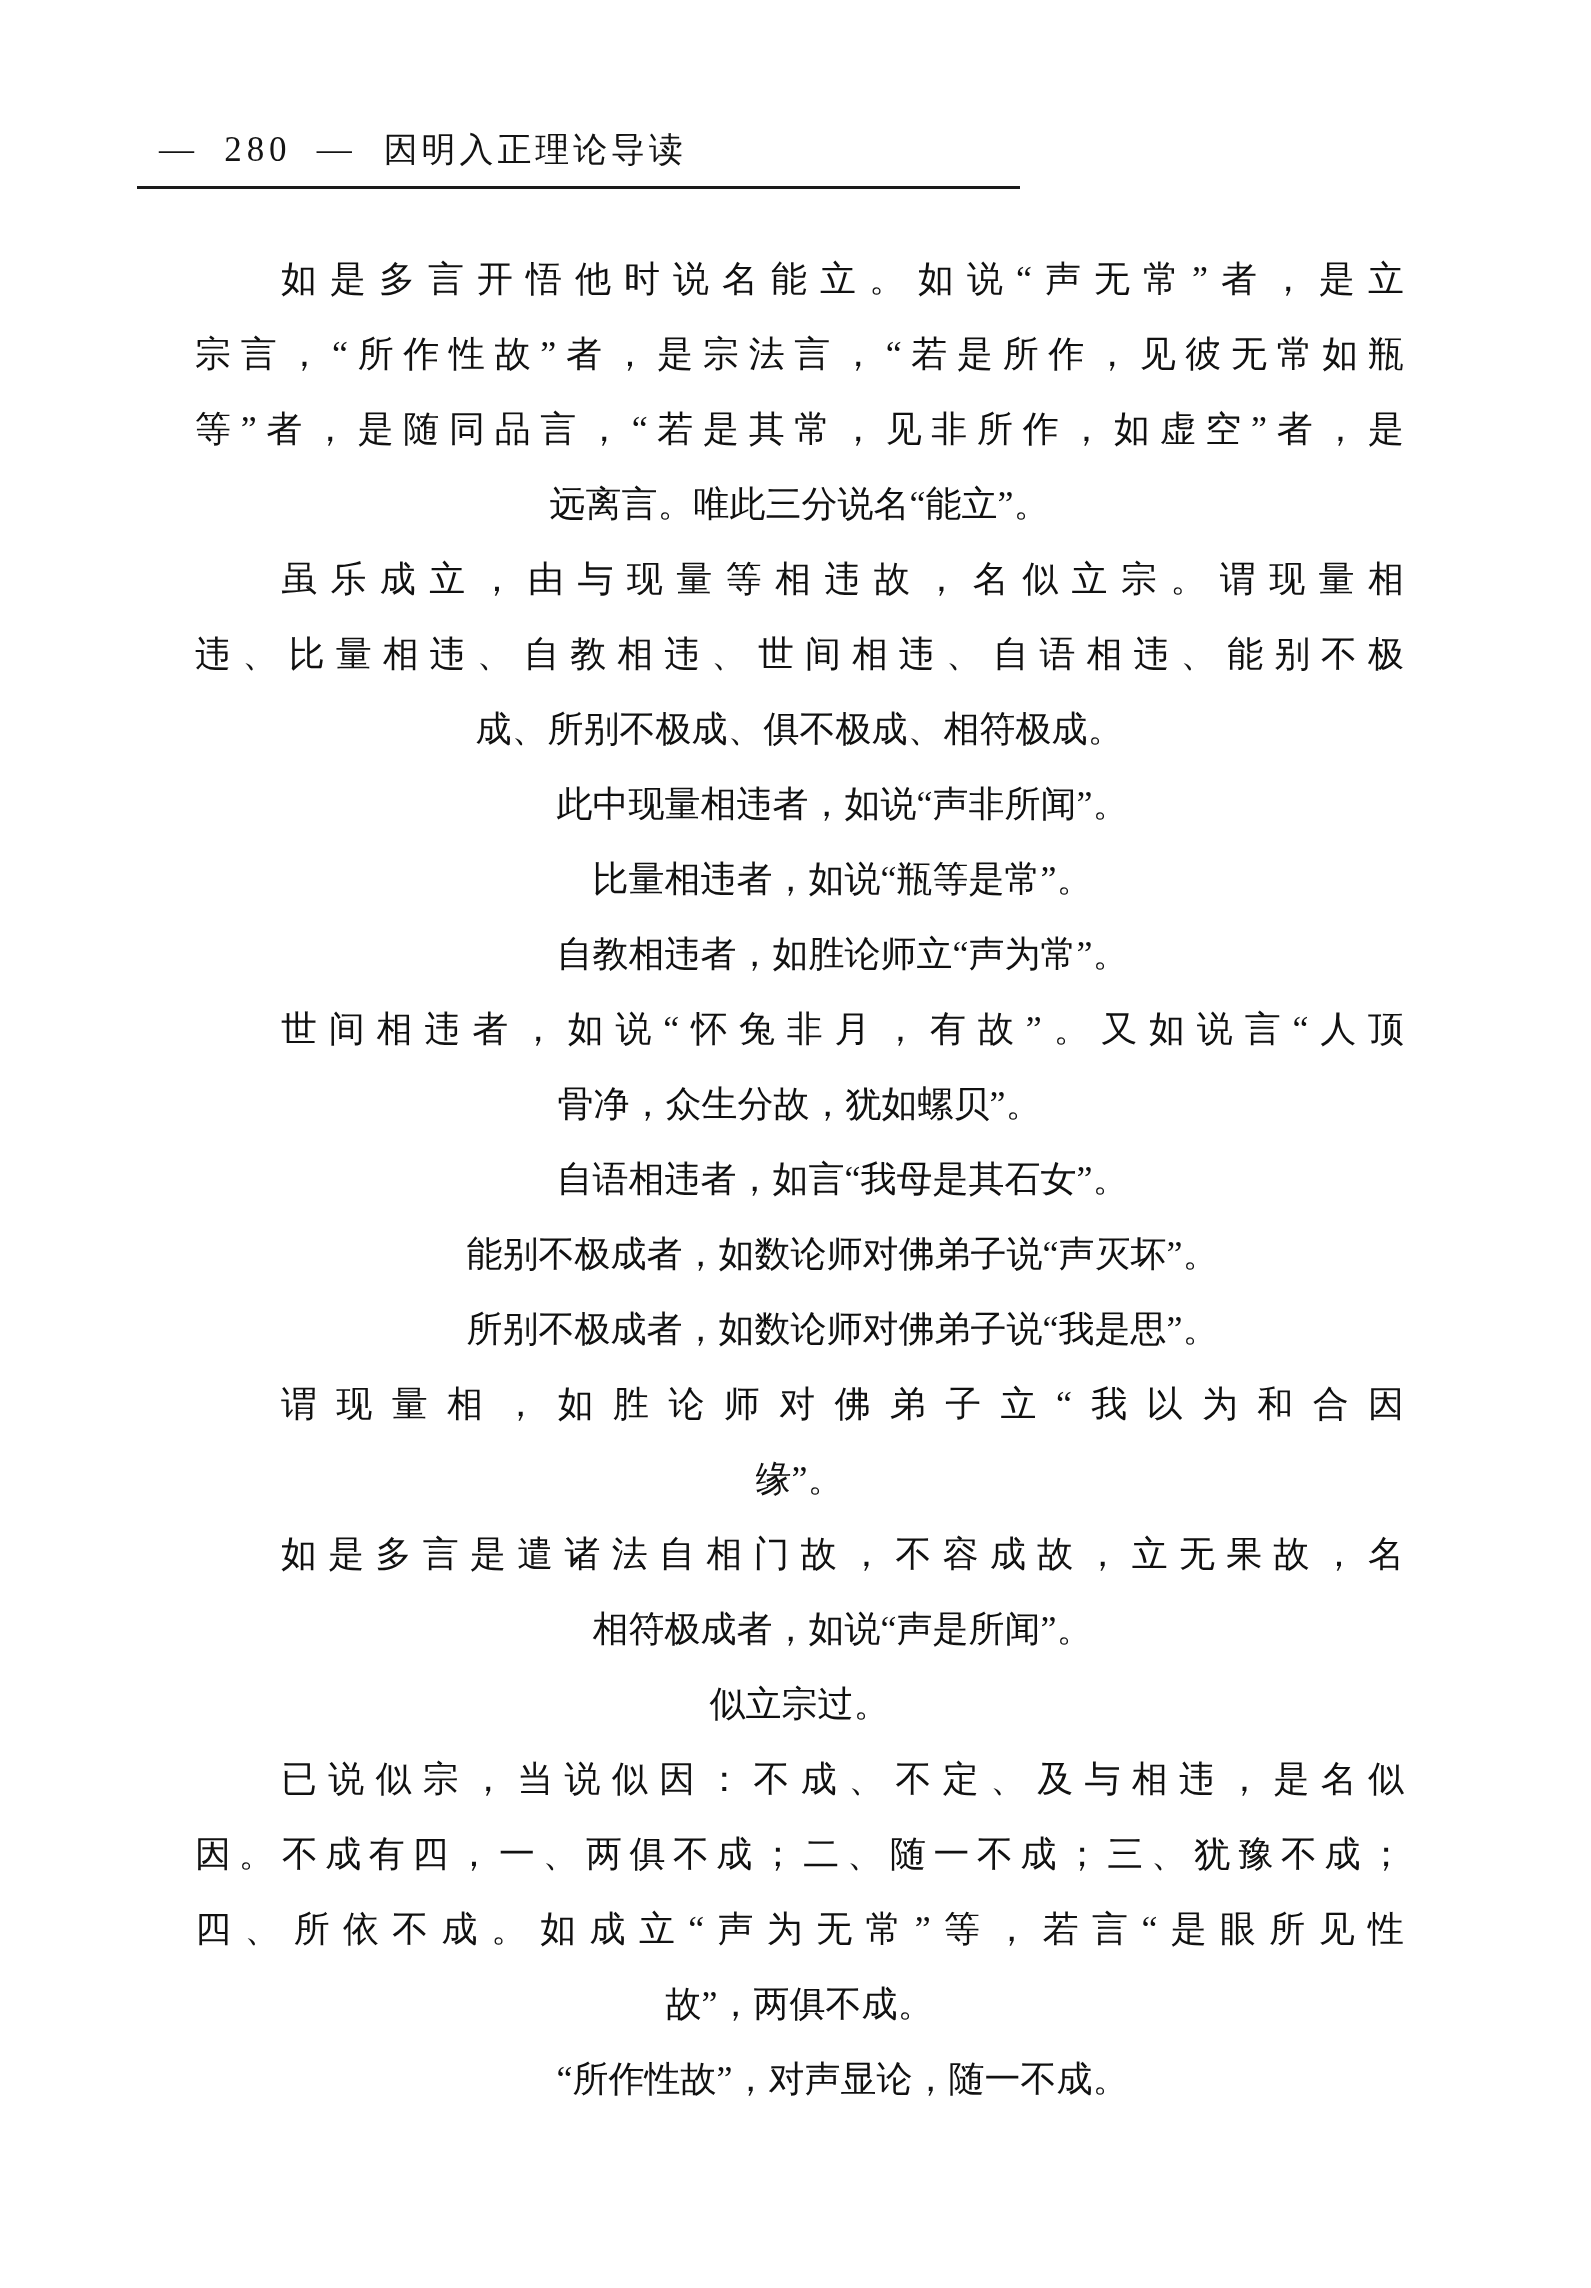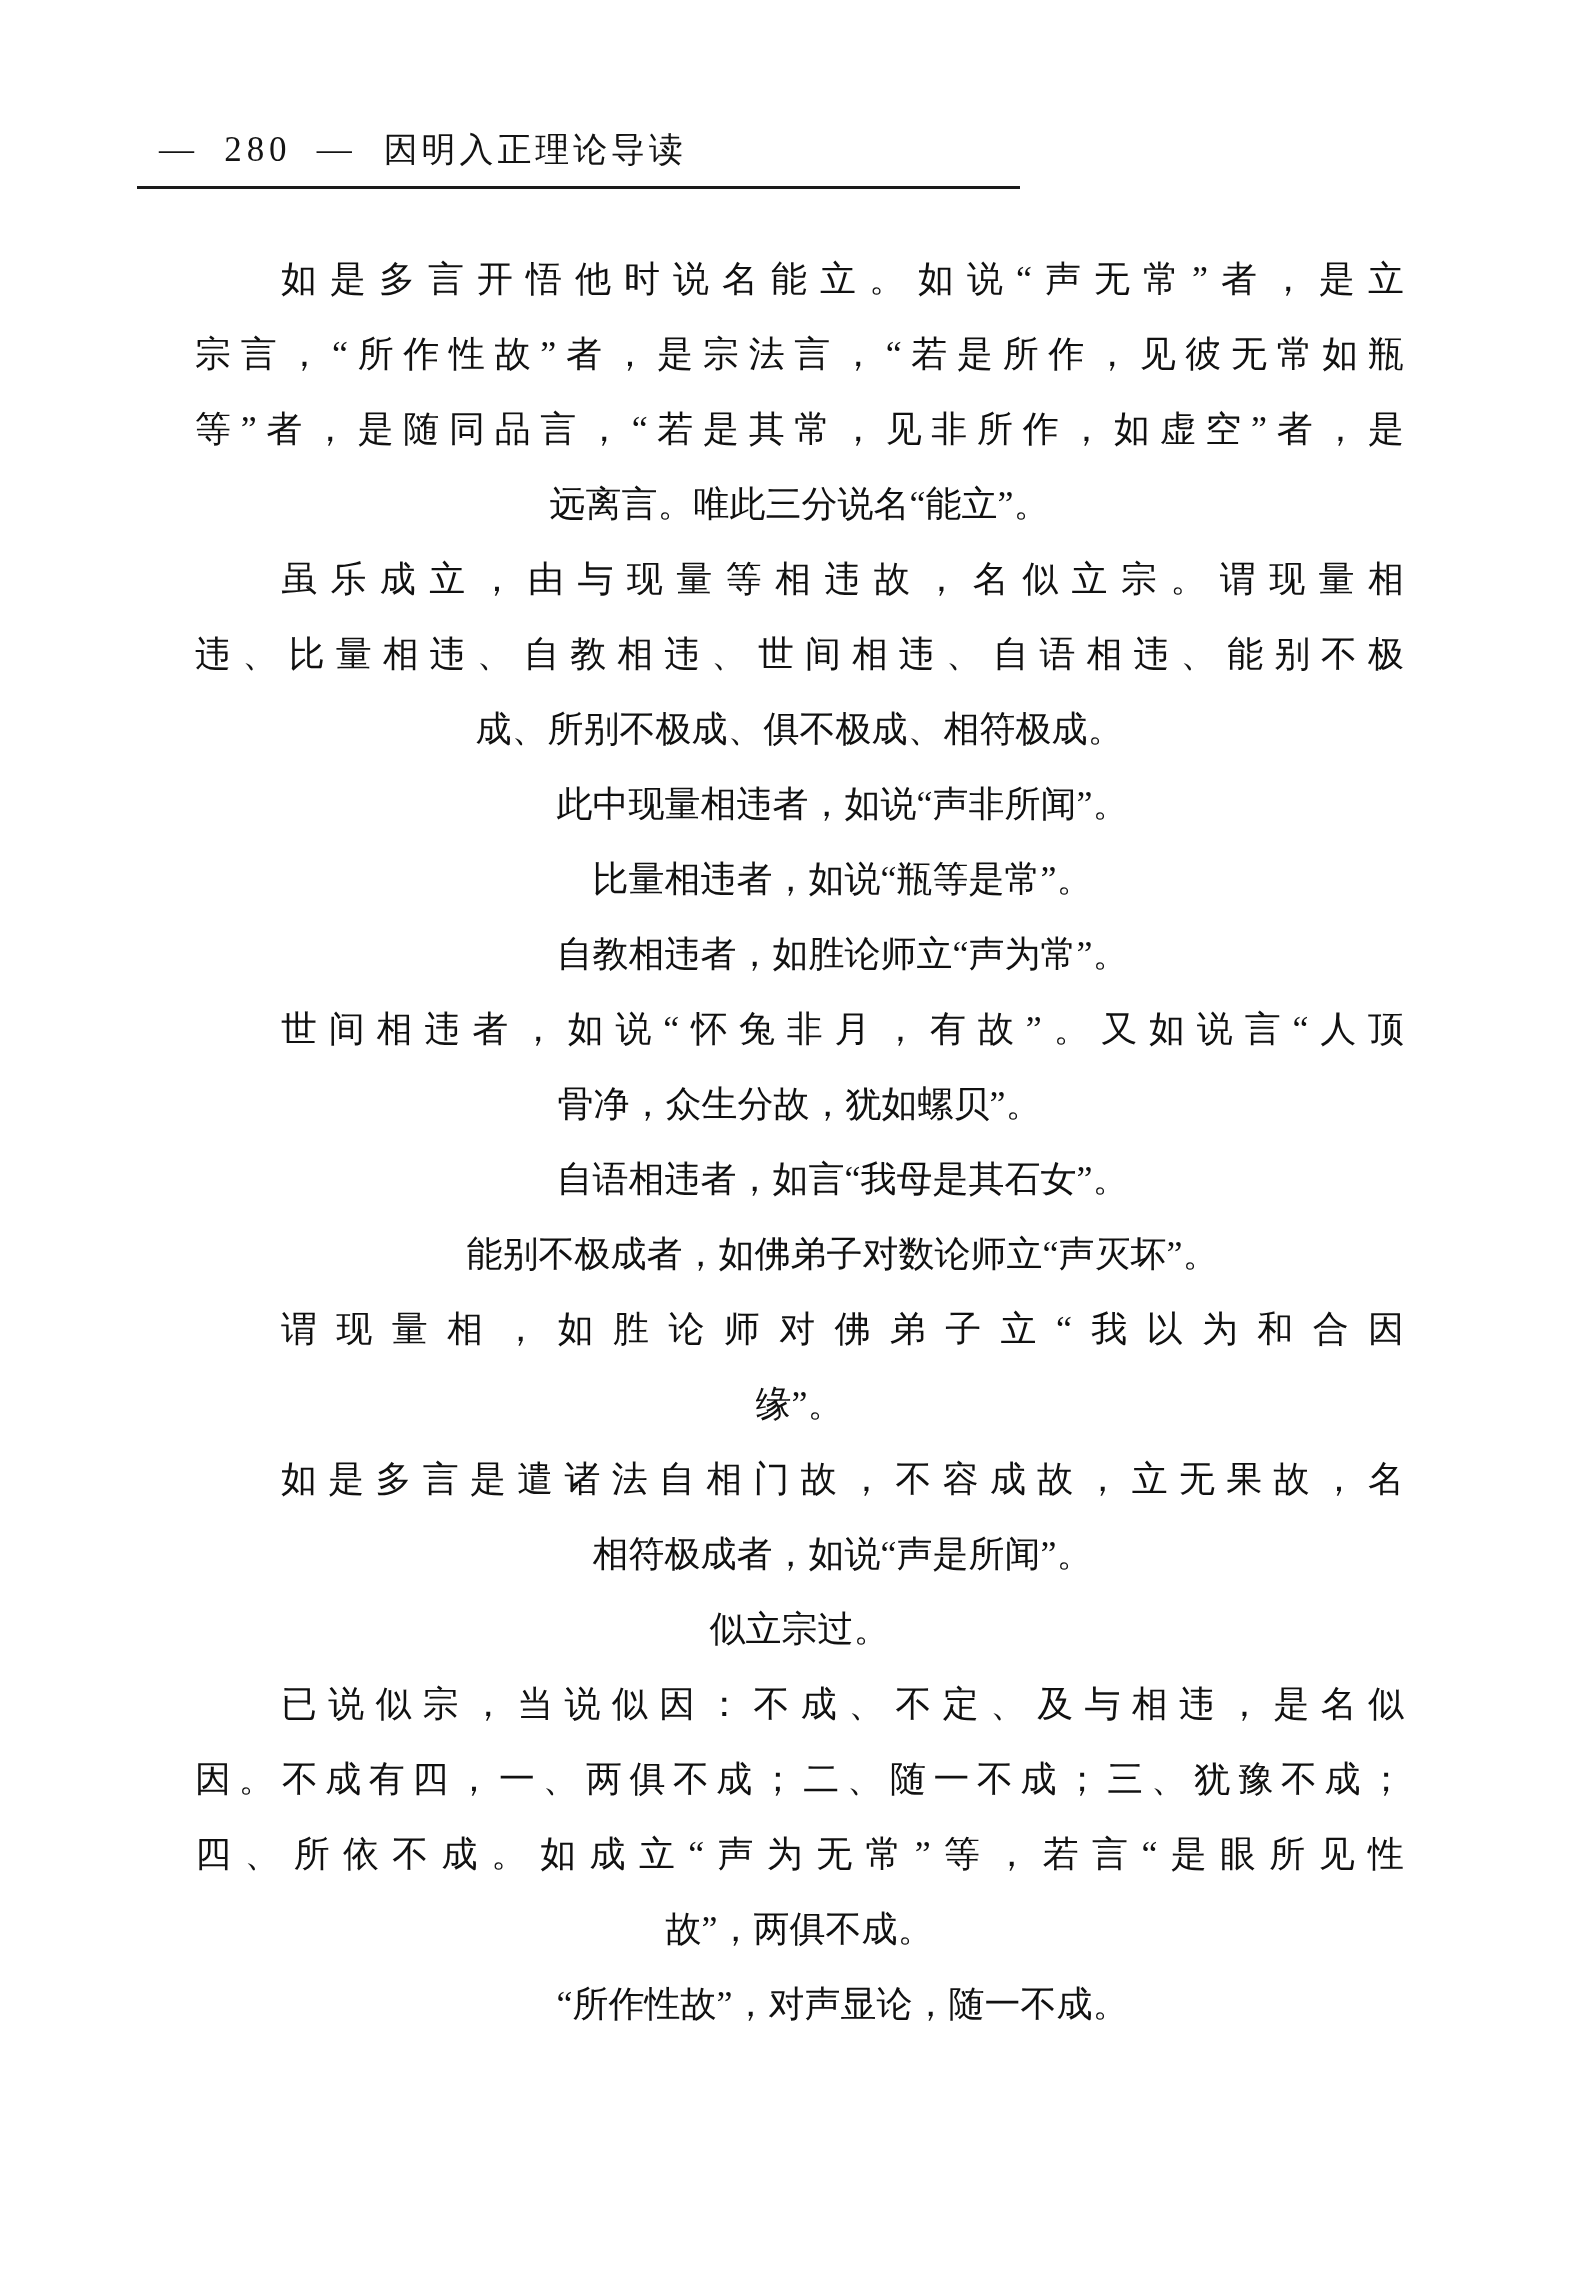--- a/index.html
+++ b/index.html
@@ -77,21 +77,22 @@
       <div class="line">远离言。唯此三分说名“能立”。</div>
       <div class="line indent justify">虽乐成立，由与现量等相违故，名似立宗。谓现量相</div>
       <div class="line justify">违、比量相违、自教相违、世间相违、自语相违、能别不极</div>
       <div class="line">成、所别不极成、俱不极成、相符极成。</div>
       <div class="line indent">此中现量相违者，如说“声非所闻”。</div>
       <div class="line indent">比量相违者，如说“瓶等是常”。</div>
       <div class="line indent">自教相违者，如胜论师立“声为常”。</div>
       <div class="line indent justify">世间相违者，如说“怀兔非月，有故”。又如说言“人顶</div>
       <div class="line">骨净，众生分故，犹如螺贝”。</div>
       <div class="line indent">自语相违者，如言“我母是其石女”。</div>
-      <div class="line indent">能别不极成者，如佛弟子对数论师立“声灭坏”。</div>
+      <div class="line indent">能别不极成者，如数论师对佛弟子说“声灭坏”。</div>
+      <div class="line indent">所别不极成者，如数论师对佛弟子说“我是思”。</div>
       <div class="line indent justify">谓现量相，如胜论师对佛弟子立“我以为和合因</div>
       <div class="line">缘”。</div>
       <div class="line indent justify">如是多言是遣诸法自相门故，不容成故，立无果故，名</div>
       <div class="line indent">相符极成者，如说“声是所闻”。</div>
       <div class="line">似立宗过。</div>
       <div class="line indent justify">已说似宗，当说似因：不成、不定、及与相违，是名似</div>
       <div class="line justify">因。不成有四，一、两俱不成；二、随一不成；三、犹豫不成；</div>
       <div class="line justify">四、所依不成。如成立“声为无常”等，若言“是眼所见性</div>
       <div class="line">故”，两俱不成。</div>
       <div class="line indent">“所作性故”，对声显论，随一不成。</div>

